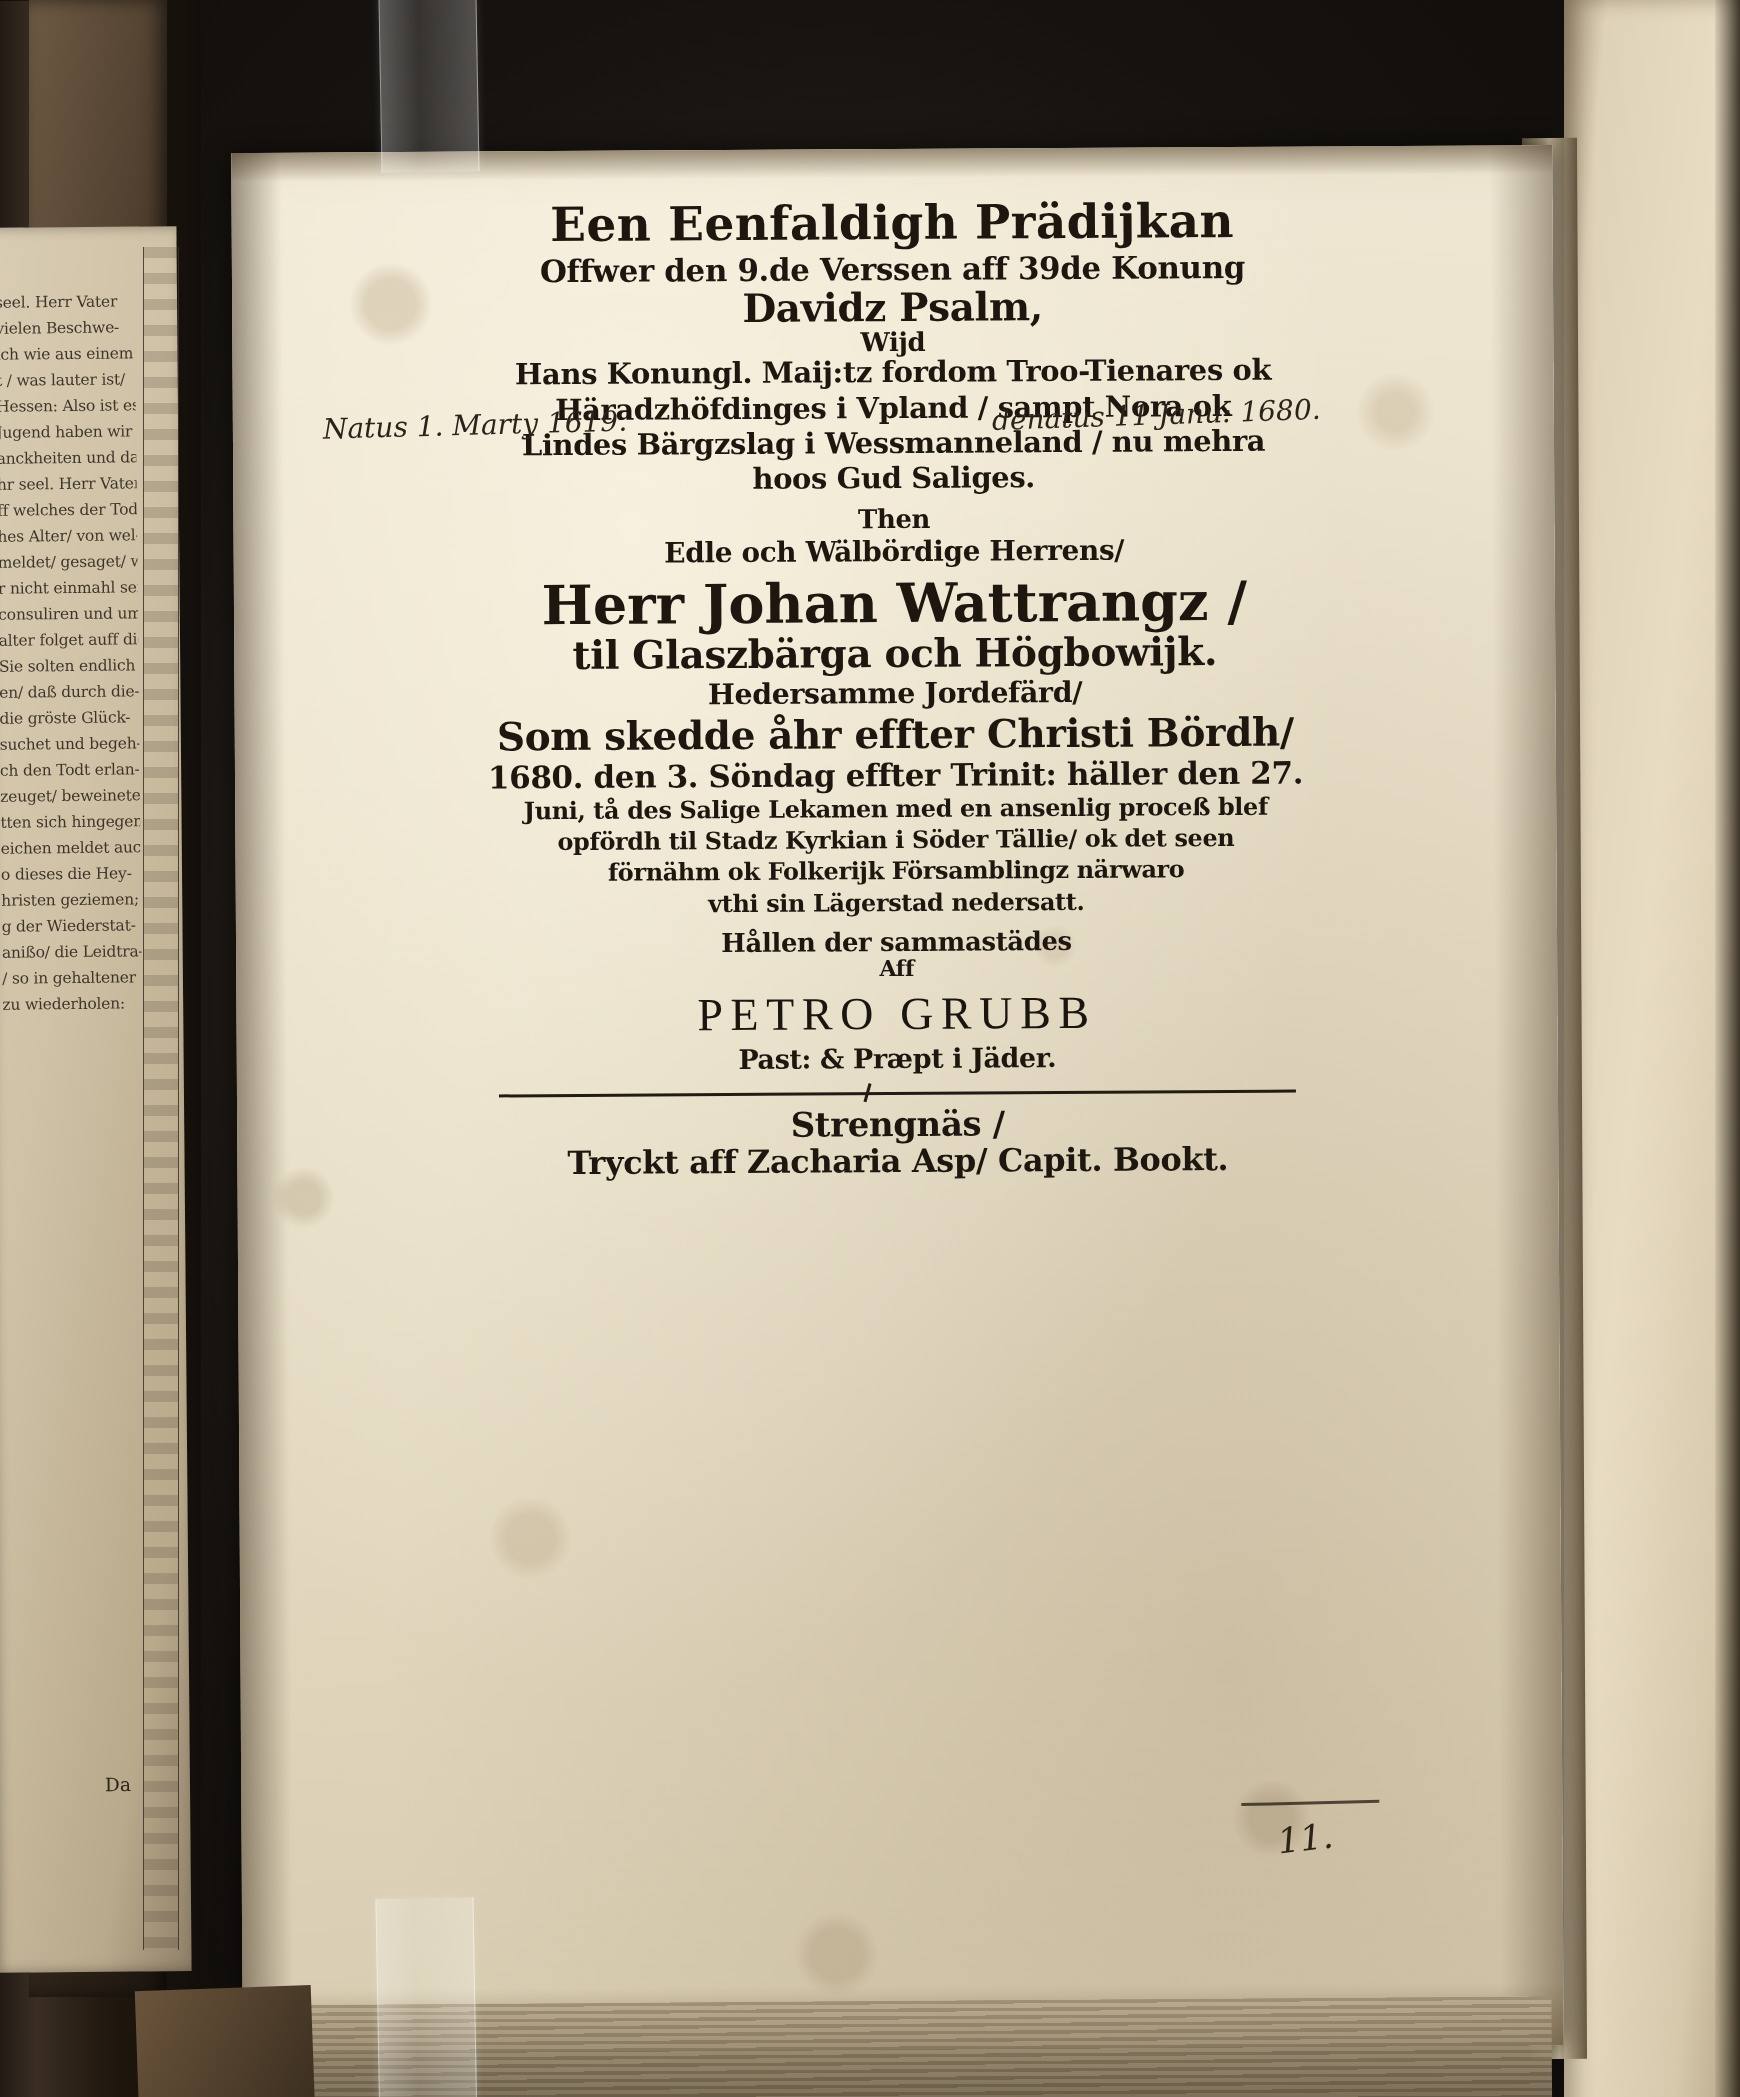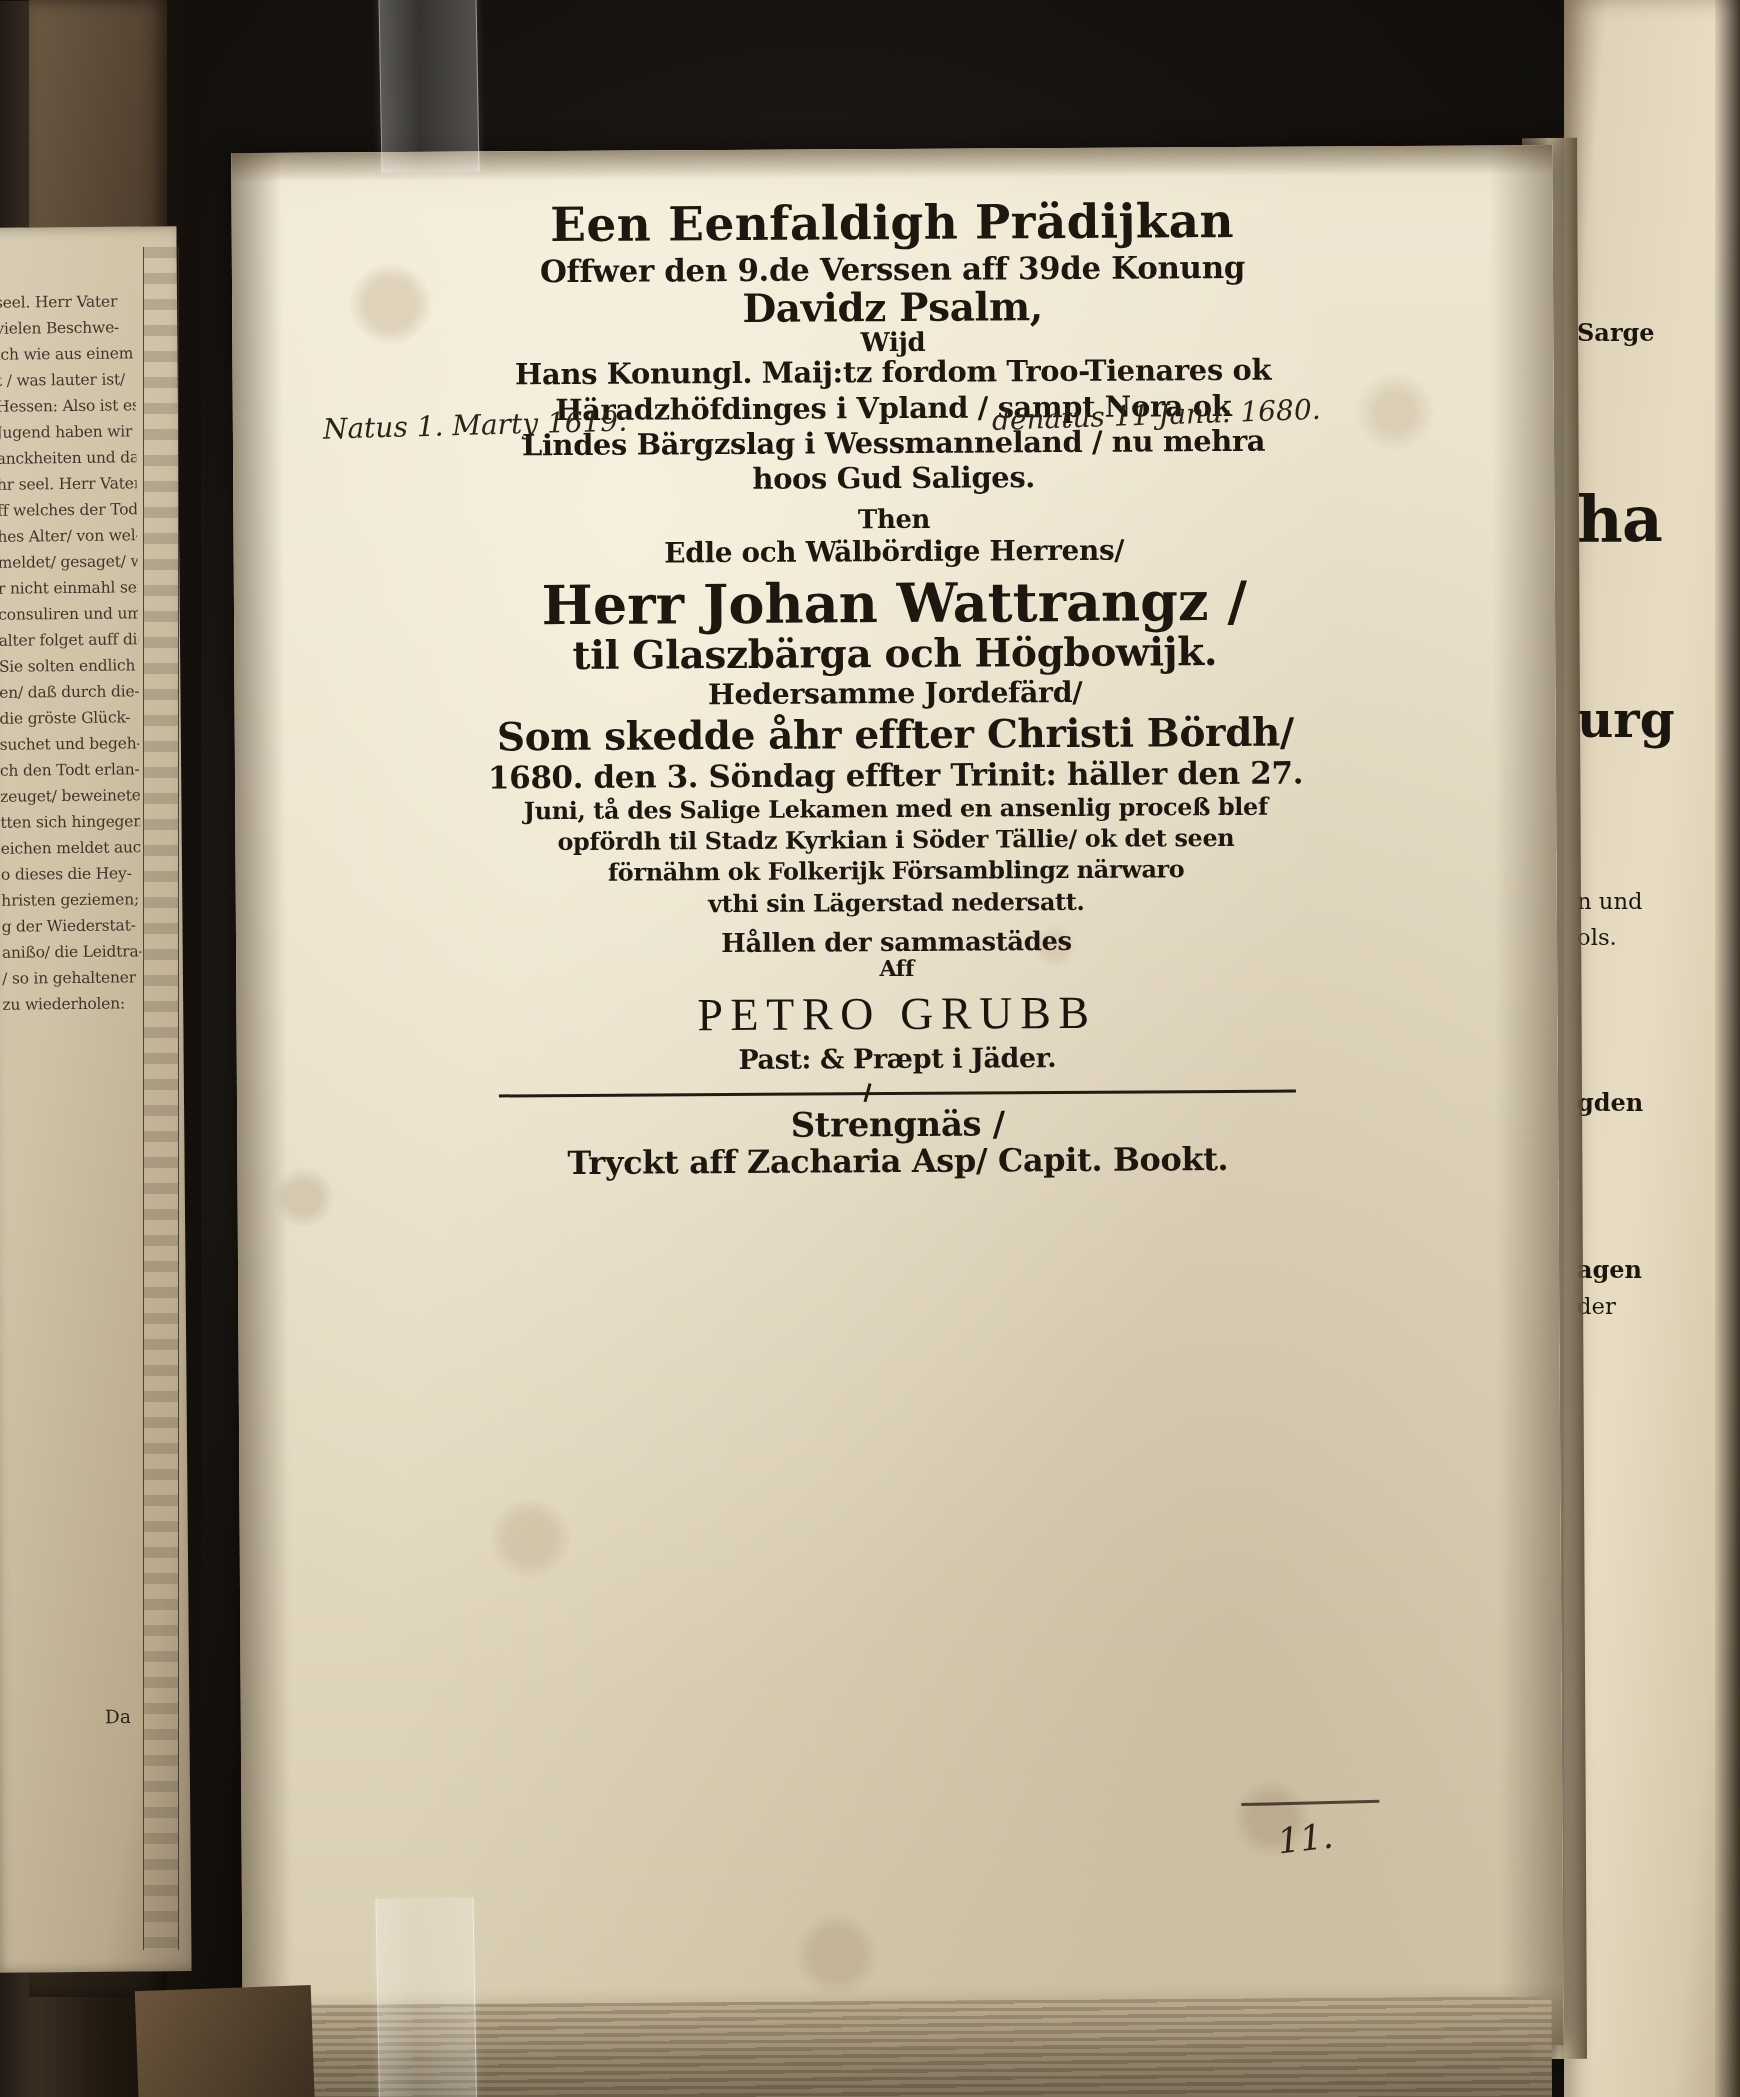--- a/index.html
+++ b/index.html
@@ -83,21 +83,21 @@
     transform: rotate(-0.6deg);
     opacity: 0.86;
     overflow: hidden;
     padding-left: 3.4px;
     box-sizing: border-box;
   }
   .left-text div { white-space: nowrap; }
   .left-da {
     position: absolute;
     left: 105px;
-    top: 1706px;
+    top: 1774px;
     font-family: "DejaVu Serif", serif;
     font-size: 18.5px;
     color: #2a2219;
     transform: rotate(-0.6deg);
   }
 
   
   .right-leaf {
     position: absolute;
     right: 0px;
@@ -467,30 +467,20 @@
     <div>g der Wiederstat-</div>
     <div>anißo/ die Leidtra-</div>
     <div>/ so in gehaltener</div>
     <div>zu wiederholen:</div>
   </div>
   <div class="left-da">Da</div>
 
   <div class="right-leaf">
     <div class="right-edge-dark"></div>
   </div>
-  <div class="right-text">
-    <div class="row">Sarge</div>
-    <div class="row big">ha</div>
-    <div class="row mid">urg</div>
-    <div class="row sm" style="margin-bottom:8.4px">n und</div>
-    <div class="row sm">ols.</div>
-    <div class="row">gden</div>
-    <div class="row" style="margin-bottom:8.4px">agen</div>
-    <div class="row sm">der</div>
-  </div>
 
   <div class="fore-edge"></div>
 
   <div class="title-page">
     <div class="tp-top-tear"></div>
     <div class="tp-bottom-tear"></div>
     <div class="tp-edge-shadow"></div>
     <div class="tp-edge-shadow-r"></div>
     <div class="tp-foxing"></div>
 

